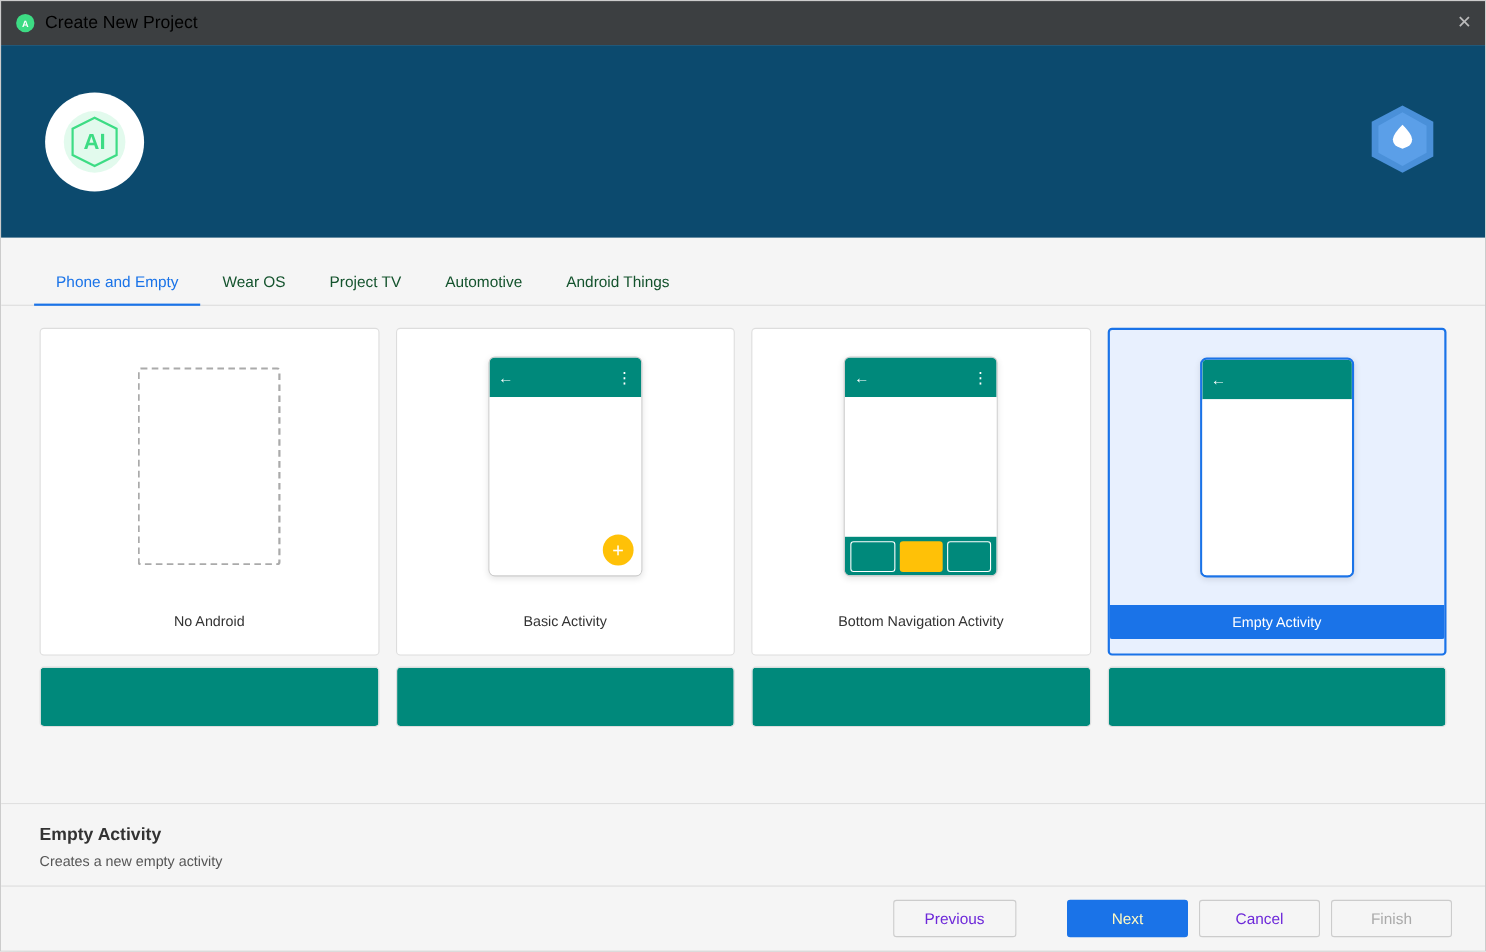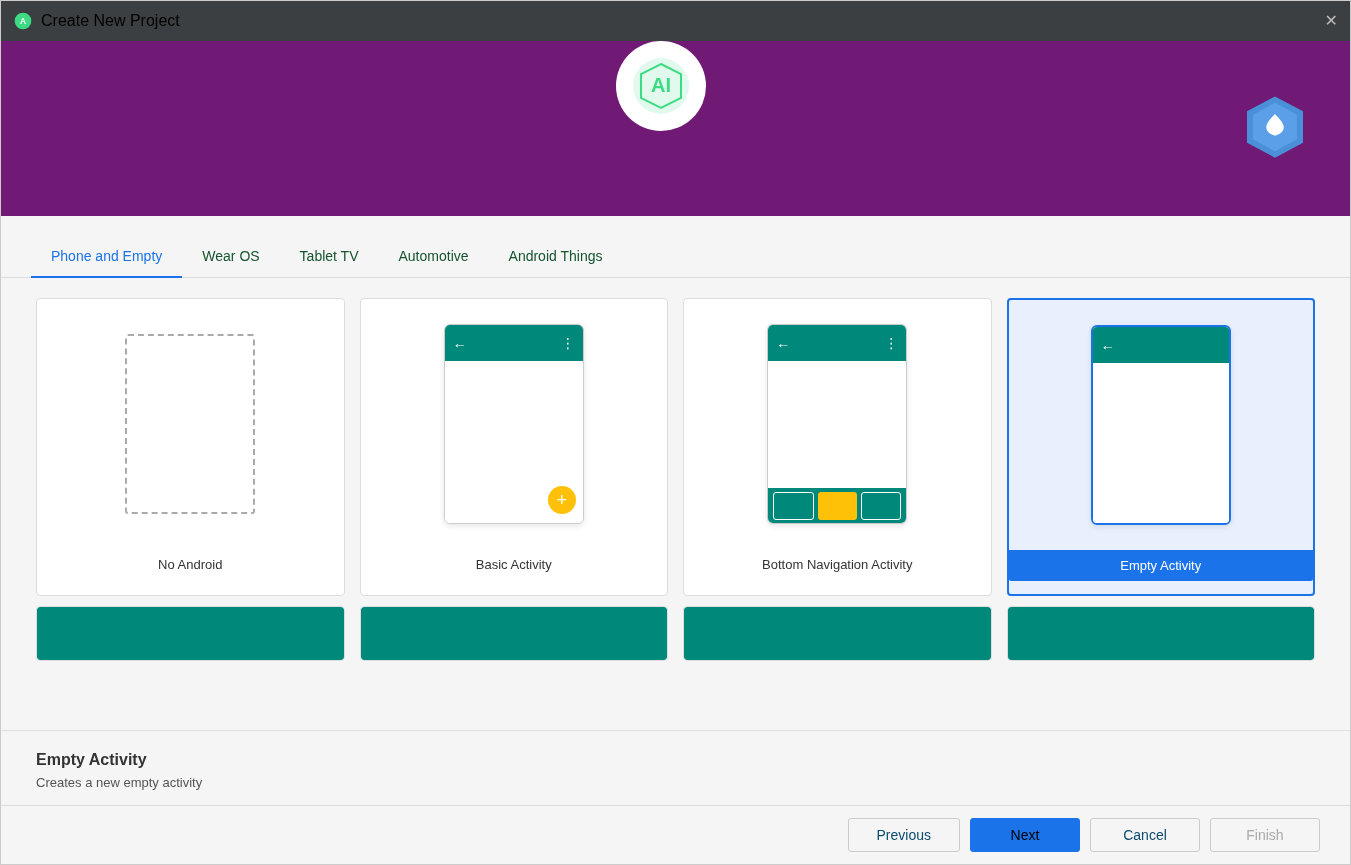--- a/index.html
+++ b/index.html
@@ -45,28 +45,27 @@
       color: #bbbbbb;
       font-size: 16px;
       cursor: pointer;
       background: none;
       border: none;
       line-height: 1;
     }
 
     
     .header {
-      background: #701a75;
+      background: #0c4a6e;
       height: 175px;
       display: flex;
       align-items: center;
       padding: 0 40px;
       position: relative;
       flex-shrink: 0;
-      flex-direction: column;
     }
     .header-logo {
       width: 90px;
       height: 90px;
       background: white;
       border-radius: 50%;
       display: flex;
       align-items: center;
       justify-content: center;
       margin-right: 30px;
@@ -276,28 +275,29 @@
       border-top: 1px solid #ddd;
       flex-shrink: 0;
     }
     .btn {
       padding: 8px 28px;
       font-size: 14px;
       border-radius: 3px;
       cursor: pointer;
       border: 1px solid #ccc;
       background: #f5f5f5;
-      color: #0c4a6e;
+      color: #6d28d9;
       min-width: 110px;
     }
     .btn-primary {
       background: #1a73e8;
-      color: #000000;
+      color: #fef9c3;
       border: 1px solid #1a73e8;
       font-weight: 500;
+      margin-left: 36px;
     }
     .btn-disabled {
       color: #aaa;
       background: #f5f5f5;
       cursor: default;
     }
 
     
     .template-area::-webkit-scrollbar { width: 8px; }
     .template-area::-webkit-scrollbar-track { background: #f0f0f0; }
@@ -358,21 +358,21 @@
         <circle cx="40" cy="30" r="3" fill="white"></circle>
       </svg>
     </div>
   </div>
 
   <div class="content">
 
     <div class="tabs">
       <div class="tab active">Phone and Empty</div>
       <div class="tab">Wear OS</div>
-      <div class="tab">Tablet TV</div>
+      <div class="tab">Project TV</div>
       <div class="tab">Automotive</div>
       <div class="tab">Android Things</div>
     </div>
 
     <div class="template-area">
 
       <div class="template-grid">
 
         <div class="template-card">
           <div class="template-preview">

